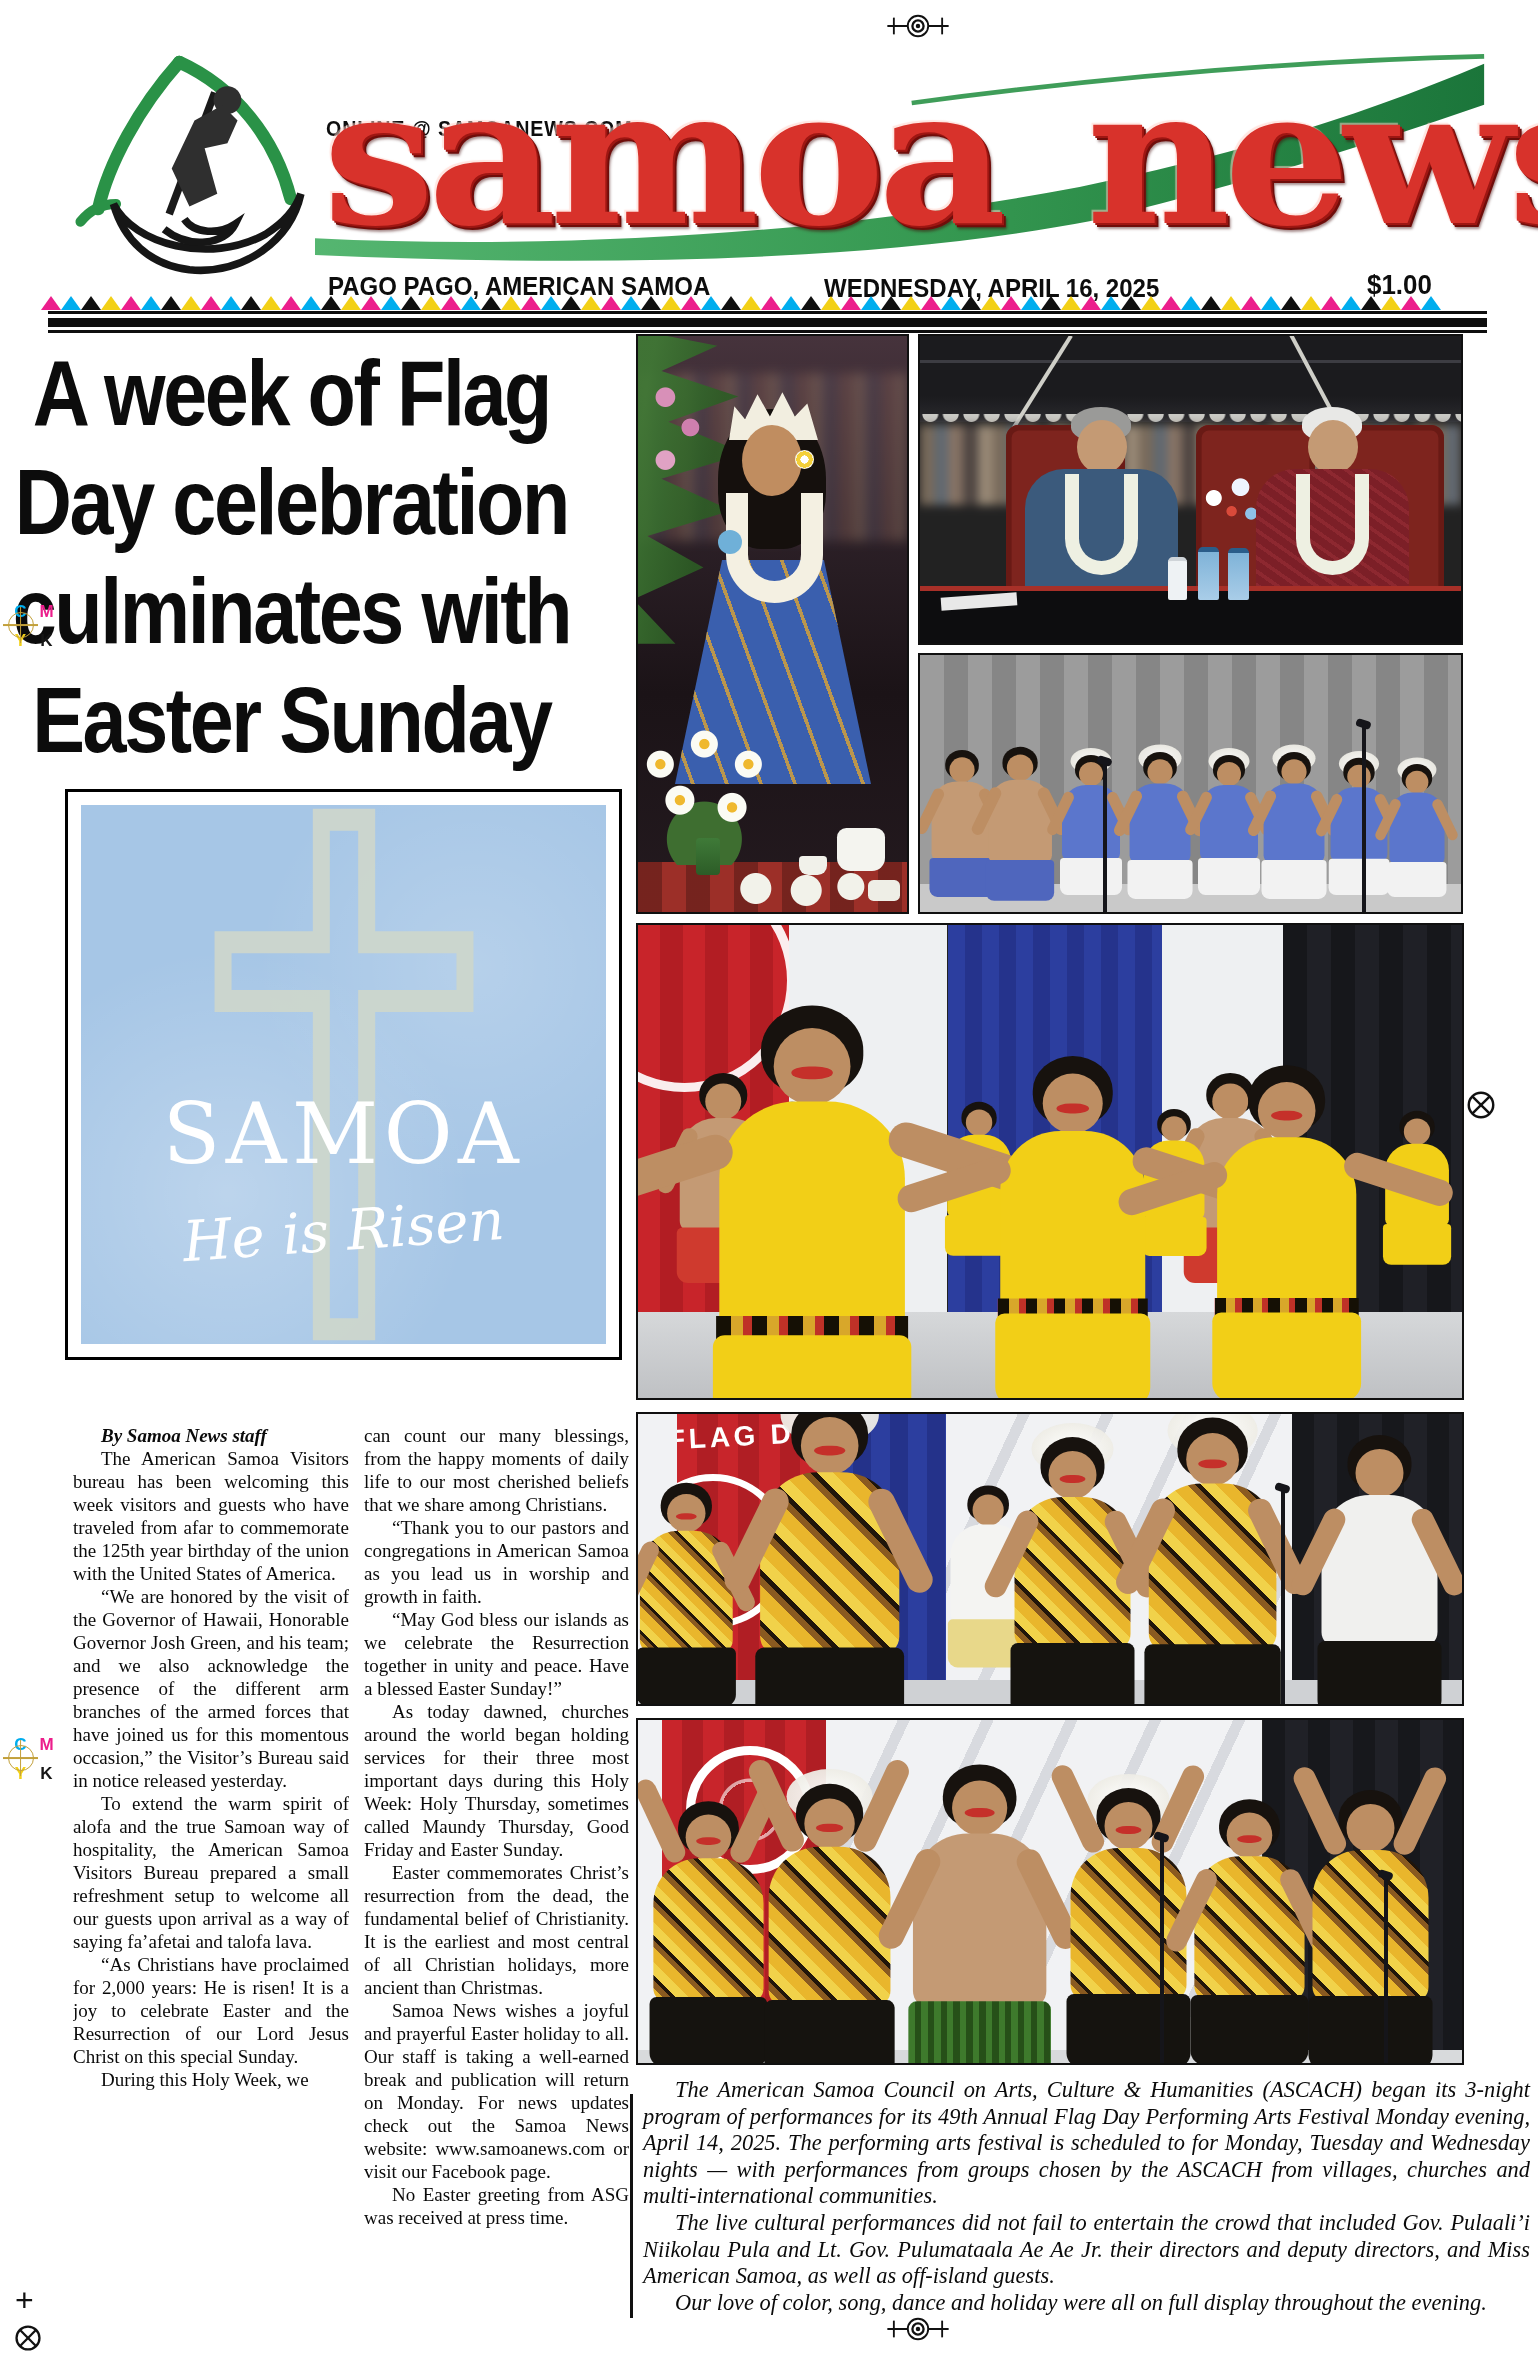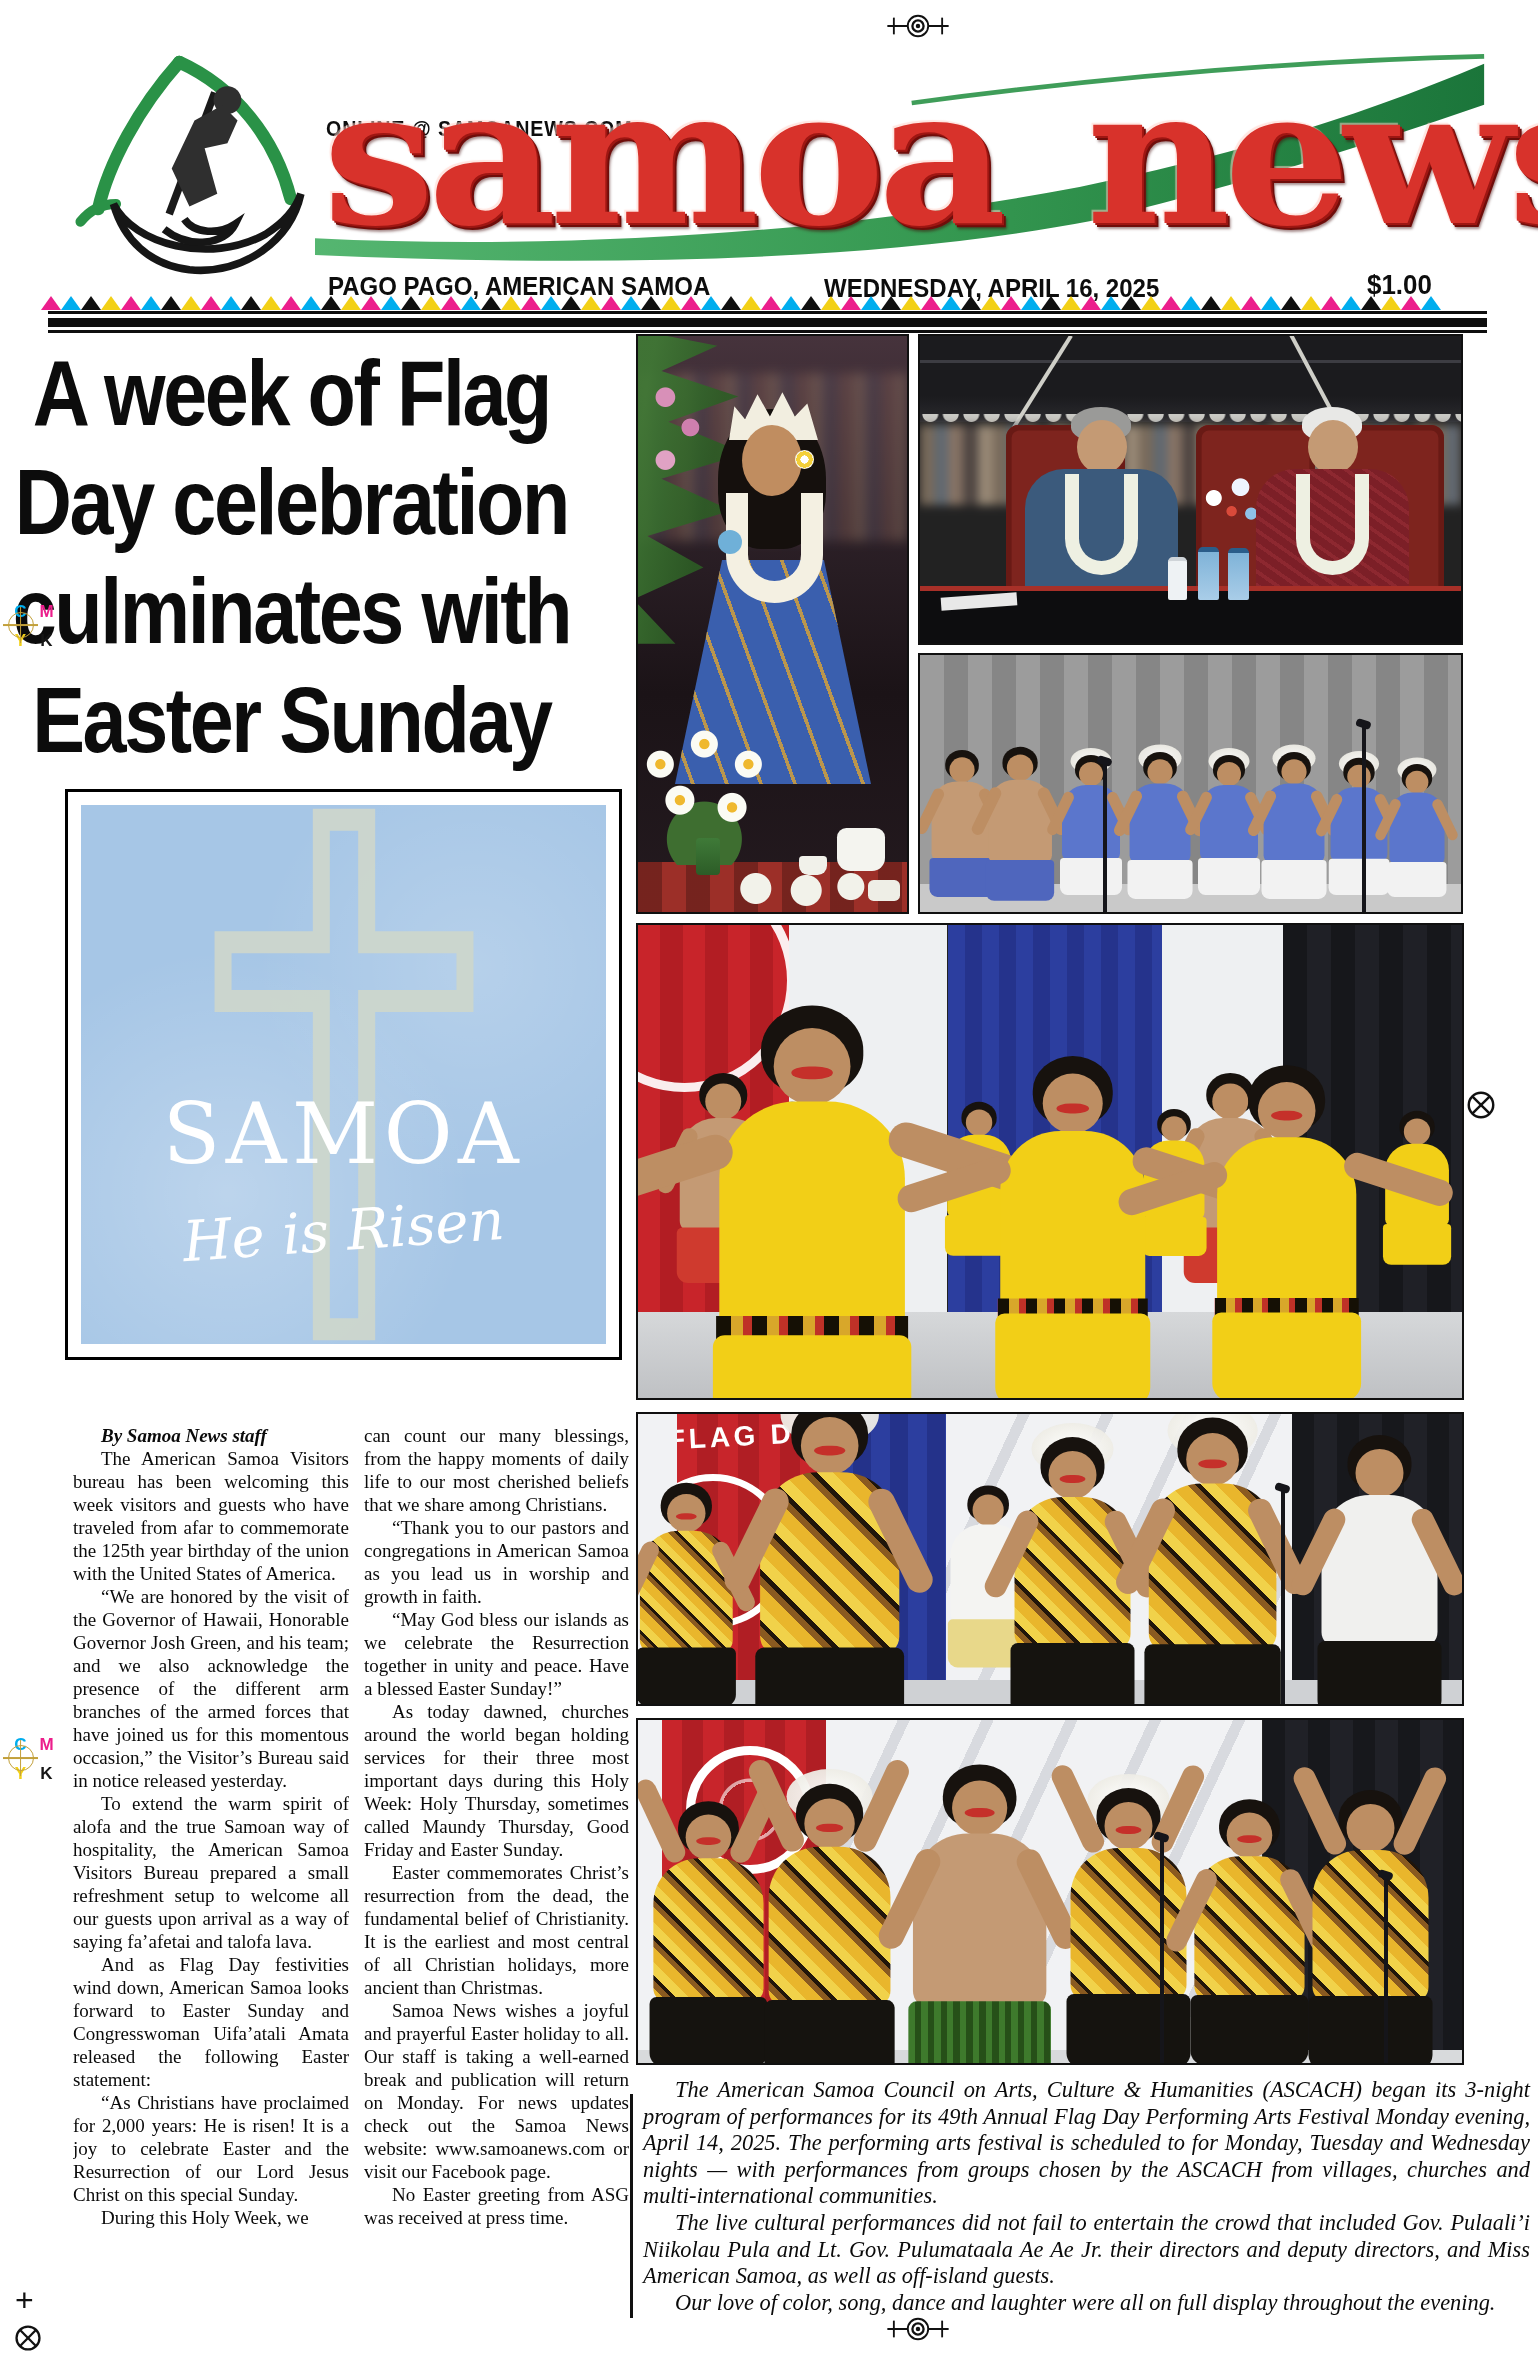--- a/index.html
+++ b/index.html
@@ -291,21 +291,20 @@
       <div id="easter-title">SAMOA</div>
       <div id="easter-sub">He is Risen</div>
     </div>
   </div>
 
   <div class="col" id="col1">
     <p class="byline">By Samoa News staff</p>
     <p>The American Samoa Visitors bureau has been welcoming this week visitors and guests who have traveled from afar to commemorate the 125th year birthday of the union with the United States of America.</p>
     <p>“We are honored by the visit of the Governor of Hawaii, Honorable Governor Josh Green, and his team; and we also acknowledge the presence of the different arm branches of the armed forces that have joined us for this momentous occasion,” the Visitor’s Bureau said in notice released yesterday.</p>
     <p>To extend the warm spirit of alofa and the true Samoan way of hospitality, the American Samoa Visitors Bureau prepared a small refreshment setup to welcome all our guests upon arrival as a way of saying fa’afetai and talofa lava.</p>
-    <p>And as Flag Day festivities wind down, American Samoa looks forward to Easter Sunday and Congresswoman Uifa’atali Amata released the following Easter statement:</p>
     <p>“As Christians have proclaimed for 2,000 years: He is risen! It is a joy to celebrate Easter and the Resurrection of our Lord Jesus Christ on this special Sunday.</p>
     <p>During this Holy Week, we</p>
   </div>
   <div class="col" id="col2">
     <p>can count our many blessings, from the happy moments of daily life to our most cherished beliefs that we share among Christians.</p>
     <p>“Thank you to our pastors and congregations in American Samoa as you lead us in worship and growth in faith.</p>
     <p>“May God bless our islands as we celebrate the Resurrection together in unity and peace. Have a blessed Easter Sunday!”</p>
     <p>As today dawned, churches around the world began holding services for their three most important days during this Holy Week: Holy Thursday, sometimes called Maundy Thursday, Good Friday and Easter Sunday.</p>
     <p>Easter commemorates Christ’s resurrection from the dead, the fundamental belief of Christianity. It is the earliest and most central of all Christian holidays, more ancient than Christmas.</p>
     <p>Samoa News wishes a joyful and prayerful Easter holiday to all. Our staff is taking a well-earned break and publication will return on Monday. For news updates check out the Samoa News website: www.samoanews.com or visit our Facebook page.</p>
@@ -663,21 +662,21 @@
         <span class="armR"></span>
       </div>
     <div class="mic" style="left:522px;bottom:0;height:224px;"></div>
     <div class="mic" style="left:746px;bottom:0;height:186px;"></div>
   </div>
 
   <div id="cap-divider"></div>
   <div id="caption">
     <p>The American Samoa Council on Arts, Culture &amp; Humanities (ASCACH) began its 3-night program of performances for its 49th Annual Flag Day Performing Arts Festival Monday evening, April 14, 2025. The performing arts festival is scheduled to for Monday, Tuesday and Wednesday nights — with performances from groups chosen by the ASCACH from villages, churches and multi-international communities.</p>
     <p>The live cultural performances did not fail to entertain the crowd that included Gov. Pulaali’i Niikolau Pula and Lt. Gov. Pulumataala Ae Ae Jr. their directors and deputy directors, and Miss American Samoa, as well as off-island guests.</p>
-    <p>Our love of color, song, dance and laughter were all on full display throughout the evening.</p>
+    <p>Our love of color, song, dance and holiday were all on full display throughout the evening.</p>
   </div>
 
   <div class="cmyk" style="top:597px;">
     <span class="reg-circle"></span>
     <span class="cl c">C</span>
       <span class="cl m">M</span>
     <span class="cl y">Y</span>
       <span class="cl k">K</span>
   </div>
   <div class="cmyk" style="top:1730px;">

